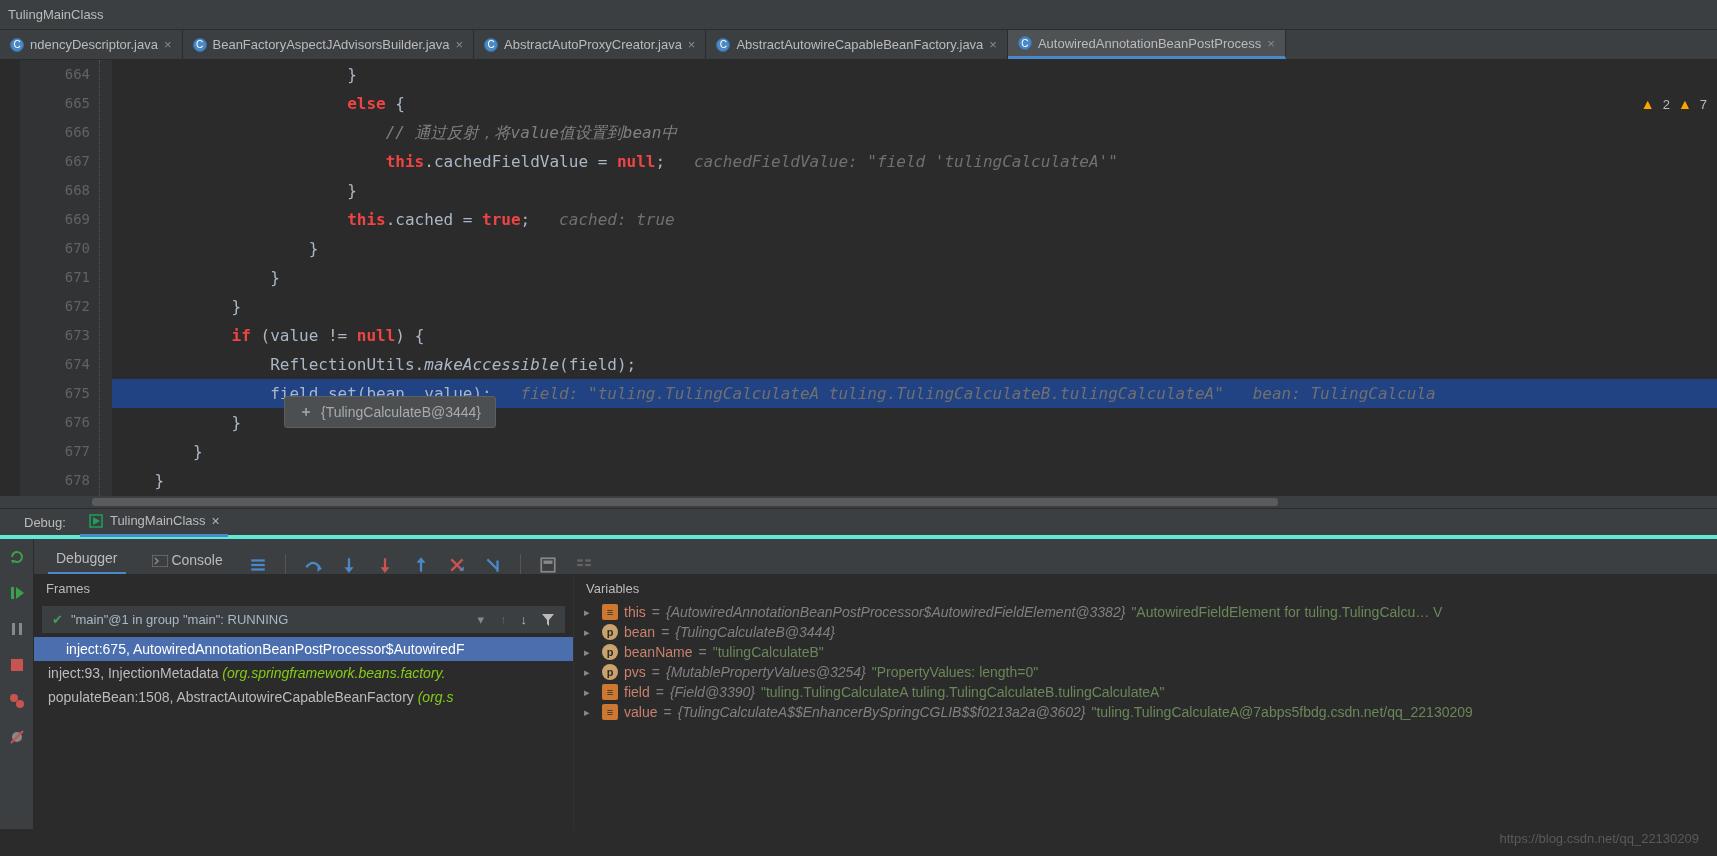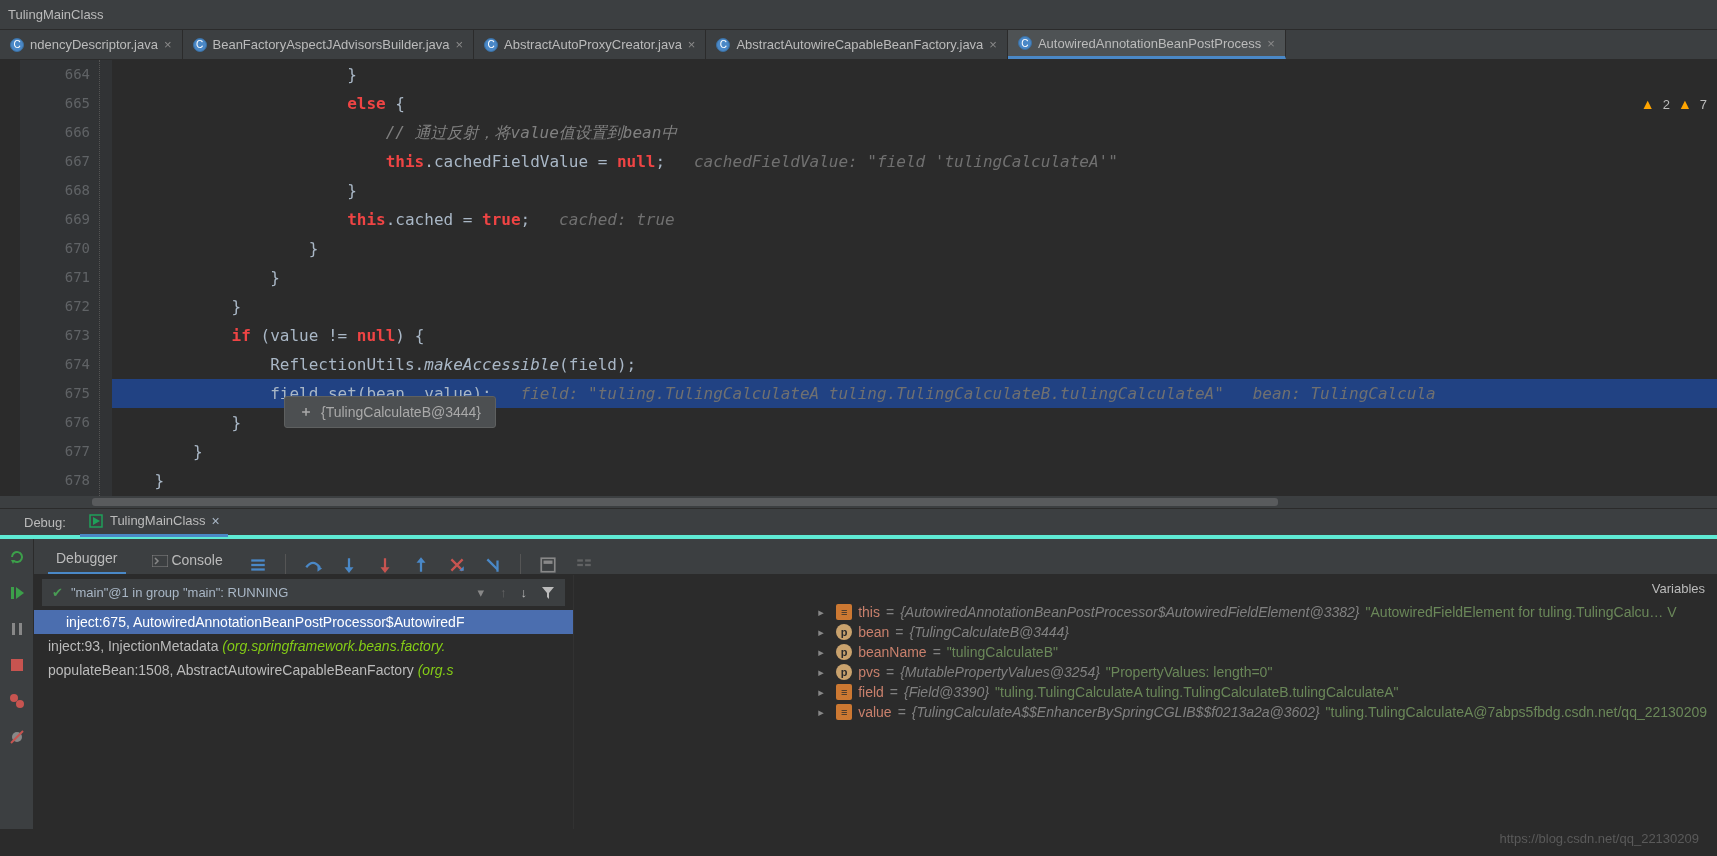--- a/index.html
+++ b/index.html
@@ -227,21 +227,21 @@
 .thread-row .dd { margin-left: auto; color: #888; }
 .frame-list { overflow: hidden; font-size: 14px; }
 .frame-item {
   padding: 4px 14px;
   white-space: nowrap;
   color: #bbbbbb;
 }
 .frame-item.selected { background: #4b6eaf; color: #fff; padding-left: 32px; }
 .frame-item .pkg { color: #84cc16; font-style: italic; }
 .frame-item.selected .pkg { color: #d0d0d0; }
-.variables { flex: 1; display: flex; flex-direction: column; align-items: flex-end; }
+.variables { flex: 1; display: flex; flex-direction: column; }
 .var-list { flex: 1; overflow: hidden; font-size: 14px; }
 .var-row {
   display: flex;
   align-items: center;
   gap: 6px;
   padding: 2px 10px;
   white-space: nowrap;
 }
 .expand-arrow { color: #888; width: 12px; font-size: 11px; }
 .var-badge {
@@ -422,20 +422,21 @@
           </svg>
         <svg class="step-icon" viewBox="0 0 16 16" style="opacity:0.5">
             <rect x="2" y="3" width="5" height="2" fill="#888"></rect>
             <rect x="2" y="7" width="5" height="2" fill="#888"></rect>
             <rect x="9" y="3" width="5" height="2" fill="#888"></rect>
             <rect x="9" y="7" width="5" height="2" fill="#888"></rect>
           </svg>
       </div>
       <div class="frames-vars">
         <div class="frames">
+          <div class="panel-title">Frames</div>
           <div class="thread-row">
             <span class="chk">✔</span>
             <span>"main"@1 in group "main": RUNNING</span>
             <span class="dd">▾</span>
             <span style="color:#666;margin-left:8px">↑</span>
             <span style="color:#bbb;margin-left:6px">↓</span>
             <svg width="14" height="14" viewBox="0 0 14 14" style="margin-left:6px">
                 <polygon points="1,1 13,1 8,7 8,13 6,11 6,7" fill="#bbb"></polygon>
               </svg>
           </div>

